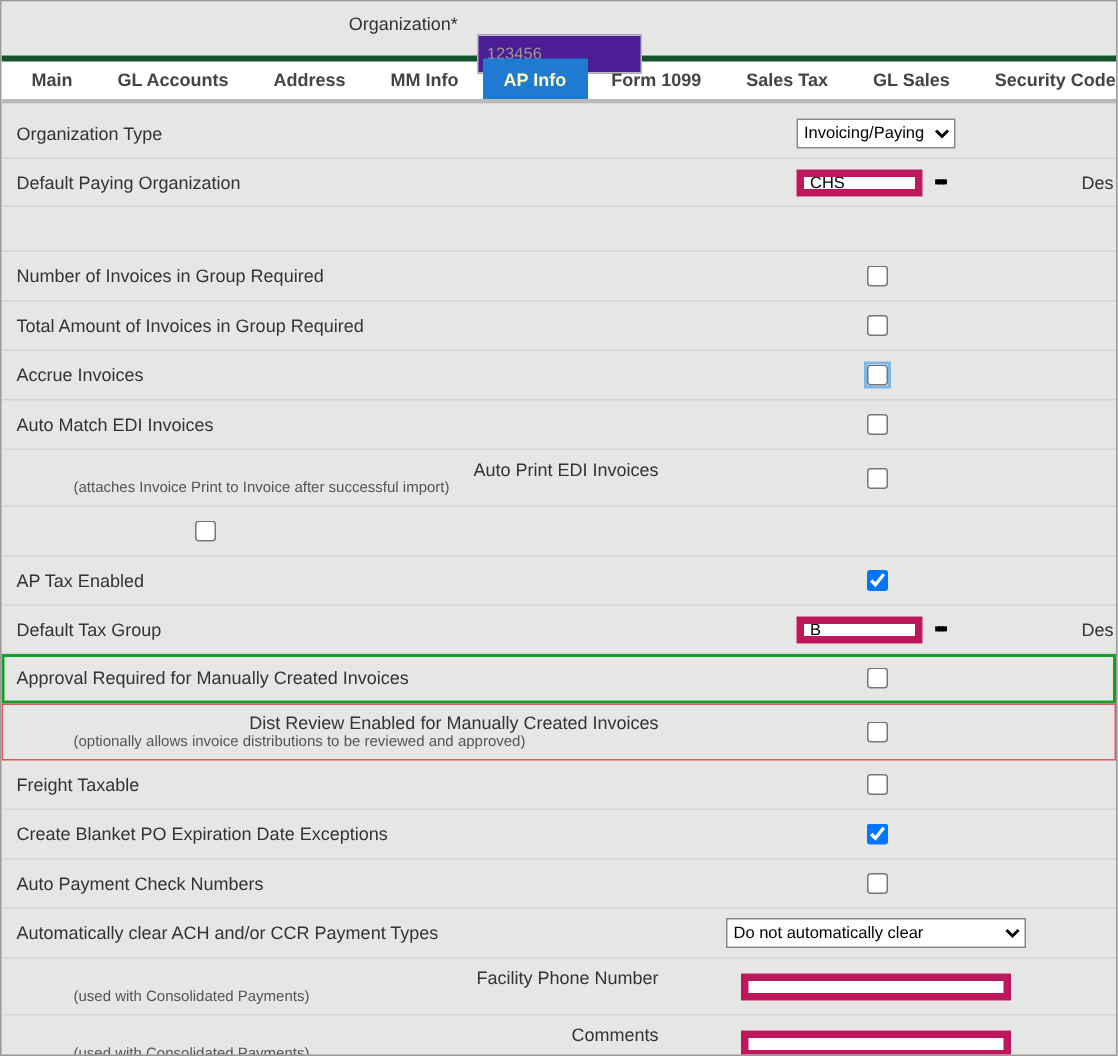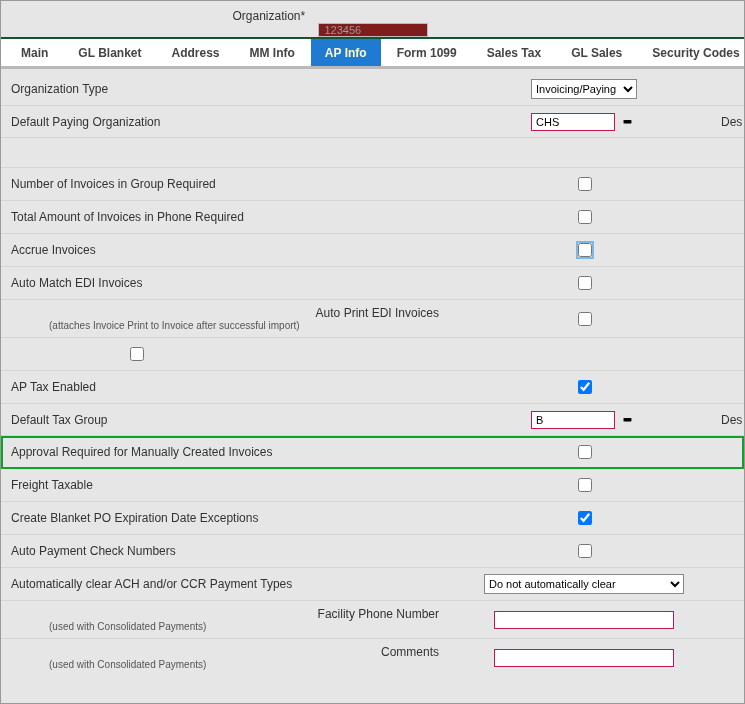--- a/index.html
+++ b/index.html
@@ -24,29 +24,29 @@
   }
   .topbar-label {
     width: 280px;
     font-size: 12px;
     color: #333;
   }
   .topbar-input {
     width: 110px;
     height: 20px;
     border: 1px solid #bbb;
-    background: #7f1d1d;
+    background: #4c1d95;
     color: #999;
-    padding: 0 6px;
+    padding: 12px 6px;
     font-size: 11px;
   }
   .tabbar {
     display: flex;
     align-items: flex-end;
-    border-top: 2px solid #14532d;
+    border-top: 4px solid #14532d;
     border-bottom: 3px solid #b9b9b9;
     background: #fff;
     height: 32px;
     padding: 0 6px;
   }
   .tab {
     padding: 7px 14px 6px 14px;
     margin-right: 2px;
     font-weight: bold;
     font-size: 12px;
@@ -102,21 +102,21 @@
     width: 14px;
     height: 14px;
     margin-left: 4px;
   }
   .chk.hl {
     outline: 2px solid #7db7e6;
   }
   .txt {
     width: 84px;
     height: 18px;
-    border: 1px solid #be185d;
+    border: 5px solid #be185d;
     padding: 0 4px;
     font-size: 11px;
     background: #fff;
   }
   .txt.wide { width: 180px; }
   select.sel {
     height: 20px;
     border: 1px solid #888;
     font-size: 11px;
     background: #fff;
@@ -149,21 +149,21 @@
 </head>
 <body>
 
 <div class="topbar">
   <div class="topbar-label">Organization*</div>
   <input class="topbar-input" readonly="" value="123456" style="">
 </div>
 
 <div class="tabbar" id="tabbar">
     <div class="tab">Main</div>
-    <div class="tab">GL Blanket</div>
+    <div class="tab">GL Accounts</div>
     <div class="tab">Address</div>
     <div class="tab">MM Info</div>
     <div class="tab active">AP Info</div>
     <div class="tab">Form 1099</div>
     <div class="tab">Sales Tax</div>
     <div class="tab">GL Sales</div>
     <div class="tab">Security Codes</div>
   </div>
 
 <div class="form-area">
@@ -191,21 +191,21 @@
 
   <div class="row">
     <div class="labelcell"><span class="label-main">Number of Invoices in Group Required</span></div>
     <div class="ctrlcell">
         <input type="checkbox" class="chk" style="">
       </div>
     <div class="rcell"></div>
   </div>
 
   <div class="row">
-    <div class="labelcell"><span class="label-main">Total Amount of Invoices in Phone Required</span></div>
+    <div class="labelcell"><span class="label-main">Total Amount of Invoices in Group Required</span></div>
     <div class="ctrlcell">
         <input type="checkbox" class="chk" style="">
       </div>
     <div class="rcell"></div>
   </div>
 
   <div class="row">
     <div class="labelcell"><span class="label-main">Accrue Invoices</span></div>
     <div class="ctrlcell">
         <input type="checkbox" class="chk hl" style="">
@@ -257,20 +257,30 @@
   </div>
 
   <div class="row highlight-green">
     <div class="labelcell"><span class="label-main">Approval Required for Manually Created Invoices</span></div>
     <div class="ctrlcell">
         <input type="checkbox" class="chk" style="">
       </div>
     <div class="rcell"></div>
   </div>
 
+  <div class="row highlight-red">
+    <div class="labelcell">
+      <div class="label-main">Dist Review Enabled for Manually Created Invoices</div>
+      <div class="label-sub">(optionally allows invoice distributions to be reviewed and approved)</div>
+    </div>
+    <div class="ctrlcell">
+        <input type="checkbox" class="chk" style="">
+      </div>
+    <div class="rcell"></div>
+  </div>
 
   <div class="row">
     <div class="labelcell"><span class="label-main">Freight Taxable</span></div>
     <div class="ctrlcell">
         <input type="checkbox" class="chk" style="">
       </div>
     <div class="rcell"></div>
   </div>
 
   <div class="row">

